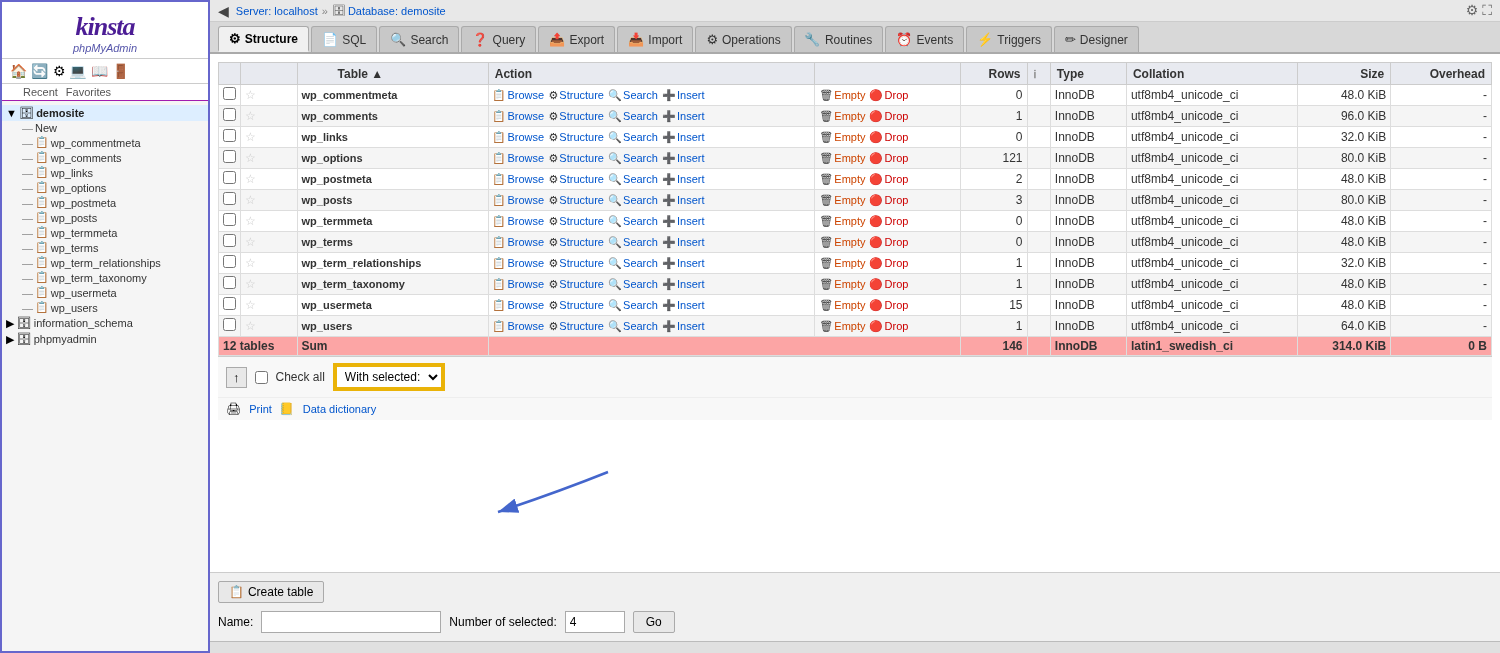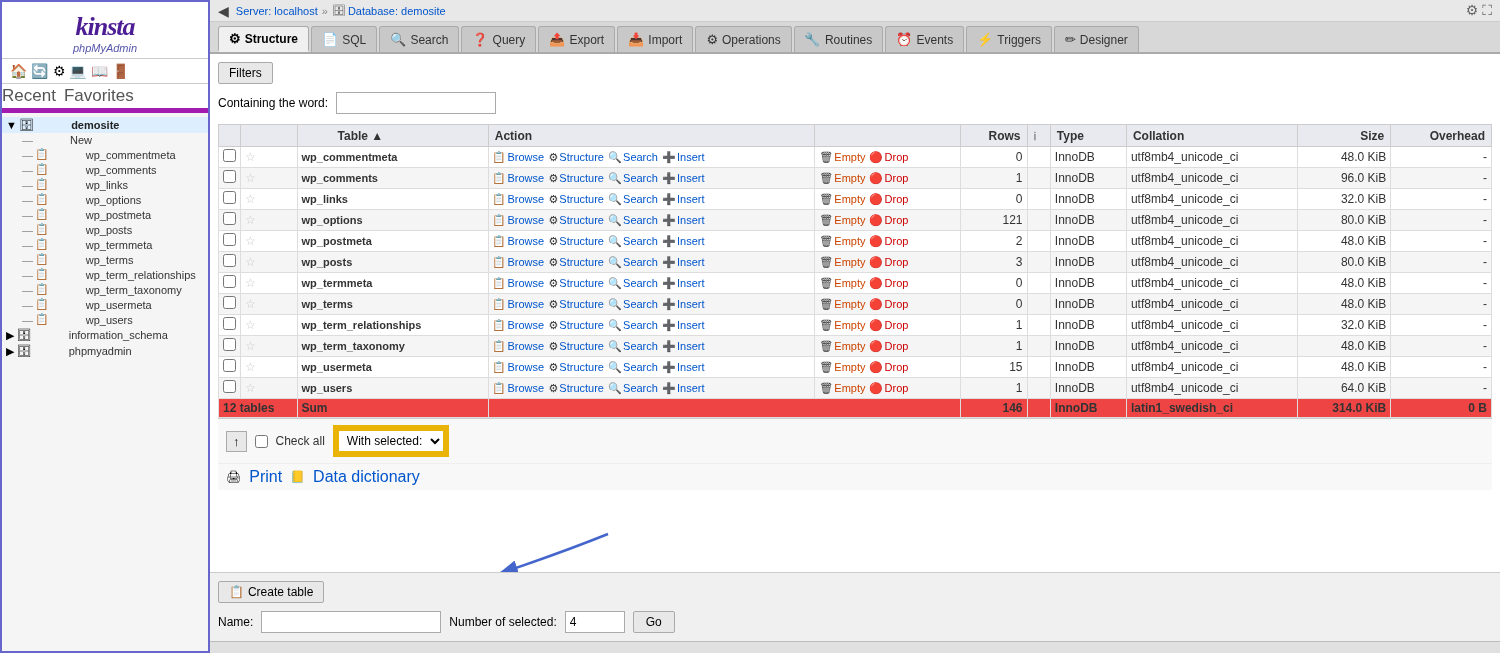--- a/index.html
+++ b/index.html
@@ -40,43 +40,43 @@
       align-items: center;
       padding: 4px 8px;
       gap: 4px;
       border-bottom: 1px solid #ccc;
       background: #fff;
     }
     .sidebar-icon { font-size: 14px; cursor: pointer; }
     .sidebar-nav-row {
       display: flex;
       gap: 8px;
-      padding: 2px 0;
-      font-size: 17px;
+      padding: 2px 21px;
+      font-size: 11px;
       color: #555;
       background: #fff;
-      border-bottom: 5px solid #a21caf;
+      border-bottom: 1px solid #a21caf;
     }
     .sidebar-nav-row a { color: #555; text-decoration: none; cursor: pointer; }
 
     .tree-area {
       padding: 4px 0;
       flex: 1;
       overflow-y: auto;
     }
     .tree-item {
       display: flex;
       align-items: center;
       padding: 1px 4px;
       cursor: pointer;
       white-space: nowrap;
     }
     .tree-item.selected { background: #ddeeff; }
     .tree-item .tree-icon { margin-right: 2px; font-size: 11px; }
-    .tree-item .tree-label { font-size: 11px; color: #333; margin-left: 35px; }
+    .tree-item .tree-label { font-size: 11px; color: #333; }
     .tree-item.db-root > .tree-label { font-weight: bold; color: #222; }
 
     
     #main {
       flex: 1;
       display: flex;
       flex-direction: column;
       background: #f0f0f0;
       overflow: hidden;
     }
@@ -174,21 +174,21 @@
     }
     .db-table th.sortable { cursor: pointer; padding-left: 40px; }
     .db-table td {
       border: 1px solid #ddd;
       padding: 2px 4px;
       white-space: nowrap;
       color: #333;
     }
     .db-table tr:nth-child(even) { background: #f5f5f5; }
     .db-table .total-row td {
-      background: #ef4444;
+      background: #fca5a5;
       font-weight: bold;
       margin-top: 48px;
     }
 
     .action-link { color: #0055cc; text-decoration: none; font-size: 11px; cursor: pointer; margin-right: 1px; }
     .action-icon { font-size: 11px; margin-right: 1px; }
     .star-icon { color: #ccc; font-size: 12px; cursor: pointer; }
 
     .browse-link { color: #0055cc; }
     .structure-link { color: #0055cc; }
@@ -216,36 +216,36 @@
       border: 1px solid #aaa;
       background: #e8e8e8;
       padding: 2px 6px;
       cursor: pointer;
       font-size: 13px;
     }
     .check-all-label { font-size: 12px; color: #333; cursor: pointer; }
     .with-selected-select {
       font-size: 12px;
       padding: 2px 4px;
-      border: 6px solid #eab308;
+      border: 4px solid #eab308;
       background: #fff;
       cursor: pointer;
     }
 
     
     .print-row {
       padding: 4px 8px;
       display: flex;
       align-items: center;
       gap: 8px;
       font-size: 12px;
       border-top: 1px solid #eee;
       background: #f8f8f8;
     }
-    .print-link { color: #0055cc; text-decoration: none; cursor: pointer; font-size: 16px; }
+    .print-link { color: #0055cc; text-decoration: none; cursor: pointer; font-size: 11px; }
 
     
     .create-table-section {
       padding: 8px;
       background: #f0f0f0;
       border-top: 1px solid #ccc;
     }
     .create-table-btn {
       background: #e8e8e8;
       border: 1px solid #aaa;
@@ -464,27 +464,20 @@
       <span>Triggers</span>
     </div>
     <div class="nav-tab">
       <span class="nav-tab-icon">✏</span>
       <span>Designer</span>
     </div>
   </div>
 
   <div class="content-area">
 
-    <div>
-      <button class="filters-btn">Filters</button>
-      <div class="filter-row">
-        <span>Containing the word:</span>
-        <input class="filter-input" type="text" style="">
-      </div>
-    </div>
 
     <div style="position:relative;">
       <table class="db-table">
         <thead>
           <tr>
             <th class="check-col"></th>
             <th></th>
             <th class="sortable">Table ▲</th>
             <th>Action</th>
             <th></th>

